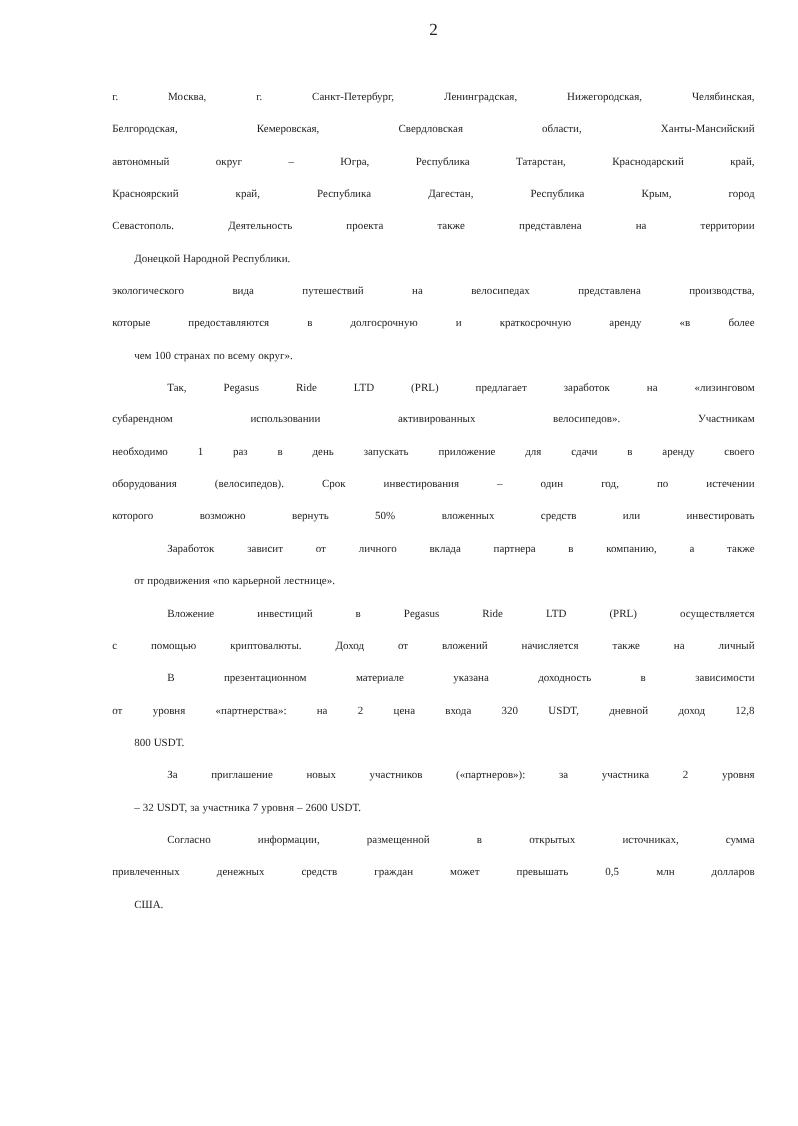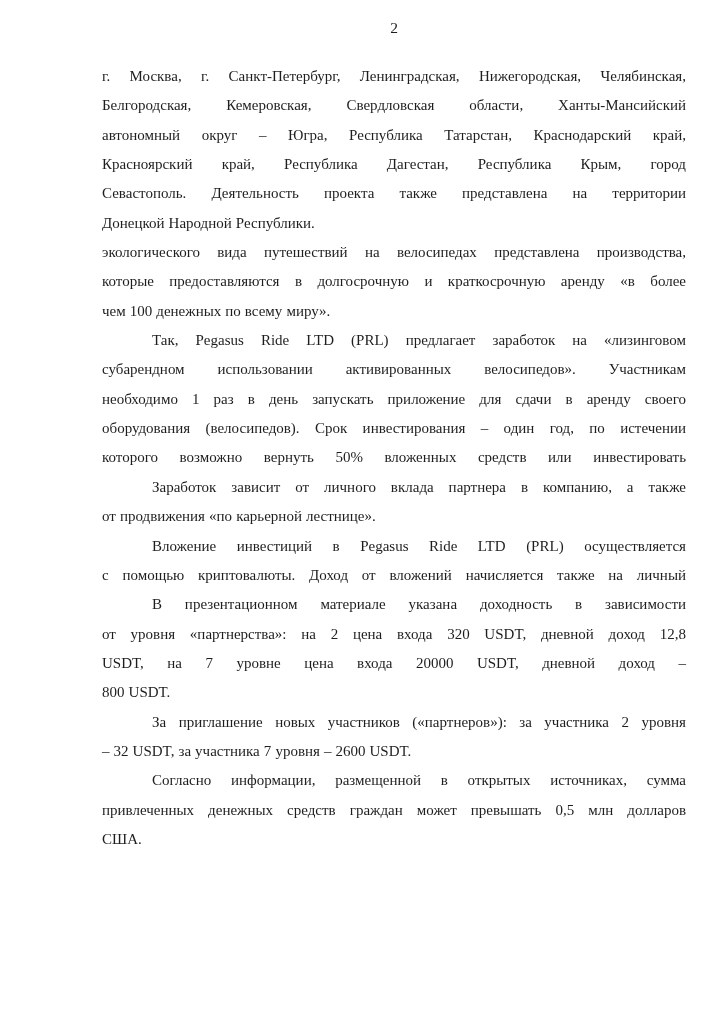--- a/index.html
+++ b/index.html
@@ -21,37 +21,38 @@
     position: absolute;
     top: 19px;
     left: 102px;
     width: 584px;
     text-align: center;
     font-size: 15.5px;
     line-height: 18px;
   }
   .body-text {
     position: absolute;
-    top: 62px;
+    top: 74px;
     left: 102px;
     width: 584px;
-    font-size: 15px;
+    font-size: 10px;
     line-height: 29.35px;
   }
   .paragraph {
     margin: 0;
     padding: 0;
   }
   .line {
     text-align: justify;
     text-align-last: justify;
     word-spacing: 0.02em;
   }
   .line.last {
     text-align-last: left;
+    margin-left: 20px;
   }
   .line.indent {
     text-indent: 50px;
   }
 </style>
 </head>
 <body>
 
 <div class="page">
   <div class="pagenum">2</div>
@@ -60,41 +61,40 @@
         <div class="line">г. Москва, г. Санкт-Петербург, Ленинградская, Нижегородская, Челябинская,</div>
         <div class="line">Белгородская, Кемеровская, Свердловская области, Ханты-Мансийский</div>
         <div class="line">автономный округ – Югра, Республика Татарстан, Краснодарский край,</div>
         <div class="line">Красноярский край, Республика Дагестан, Республика Крым, город</div>
         <div class="line">Севастополь. Деятельность проекта также представлена на территории</div>
         <div class="line last">Донецкой Народной Республики.</div>
       </div>
       <div class="paragraph">
         <div class="line">экологического вида путешествий на велосипедах представлена производства,</div>
         <div class="line">которые предоставляются в долгосрочную и краткосрочную аренду «в более</div>
-        <div class="line last">чем 100 денежных по всему миру».</div>
+        <div class="line last">чем 100 странах по всему округ».</div>
       </div>
       <div class="paragraph">
         <div class="line indent">Так, Pegasus Ride LTD (PRL) предлагает заработок на «лизинговом</div>
         <div class="line">субарендном использовании активированных велосипедов». Участникам</div>
         <div class="line">необходимо 1 раз в день запускать приложение для сдачи в аренду своего</div>
         <div class="line">оборудования (велосипедов). Срок инвестирования – один год, по истечении</div>
         <div class="line">которого возможно вернуть 50% вложенных средств или инвестировать</div>
       </div>
       <div class="paragraph">
         <div class="line indent">Заработок зависит от личного вклада партнера в компанию, а также</div>
         <div class="line last">от продвижения «по карьерной лестнице».</div>
       </div>
       <div class="paragraph">
         <div class="line indent">Вложение инвестиций в Pegasus Ride LTD (PRL) осуществляется</div>
         <div class="line">с помощью криптовалюты. Доход от вложений начисляется также на личный</div>
       </div>
       <div class="paragraph">
         <div class="line indent">В презентационном материале указана доходность в зависимости</div>
         <div class="line">от уровня «партнерства»: на 2 цена входа 320 USDT, дневной доход 12,8</div>
-        <div class="line">USDT, на 7 уровне цена входа 20000 USDT, дневной доход –</div>
         <div class="line last">800 USDT.</div>
       </div>
       <div class="paragraph">
         <div class="line indent">За приглашение новых участников («партнеров»): за участника 2 уровня</div>
         <div class="line last">– 32 USDT, за участника 7 уровня – 2600 USDT.</div>
       </div>
       <div class="paragraph">
         <div class="line indent">Согласно информации, размещенной в открытых источниках, сумма</div>
         <div class="line">привлеченных денежных средств граждан может превышать 0,5 млн долларов</div>
         <div class="line last">США.</div>

